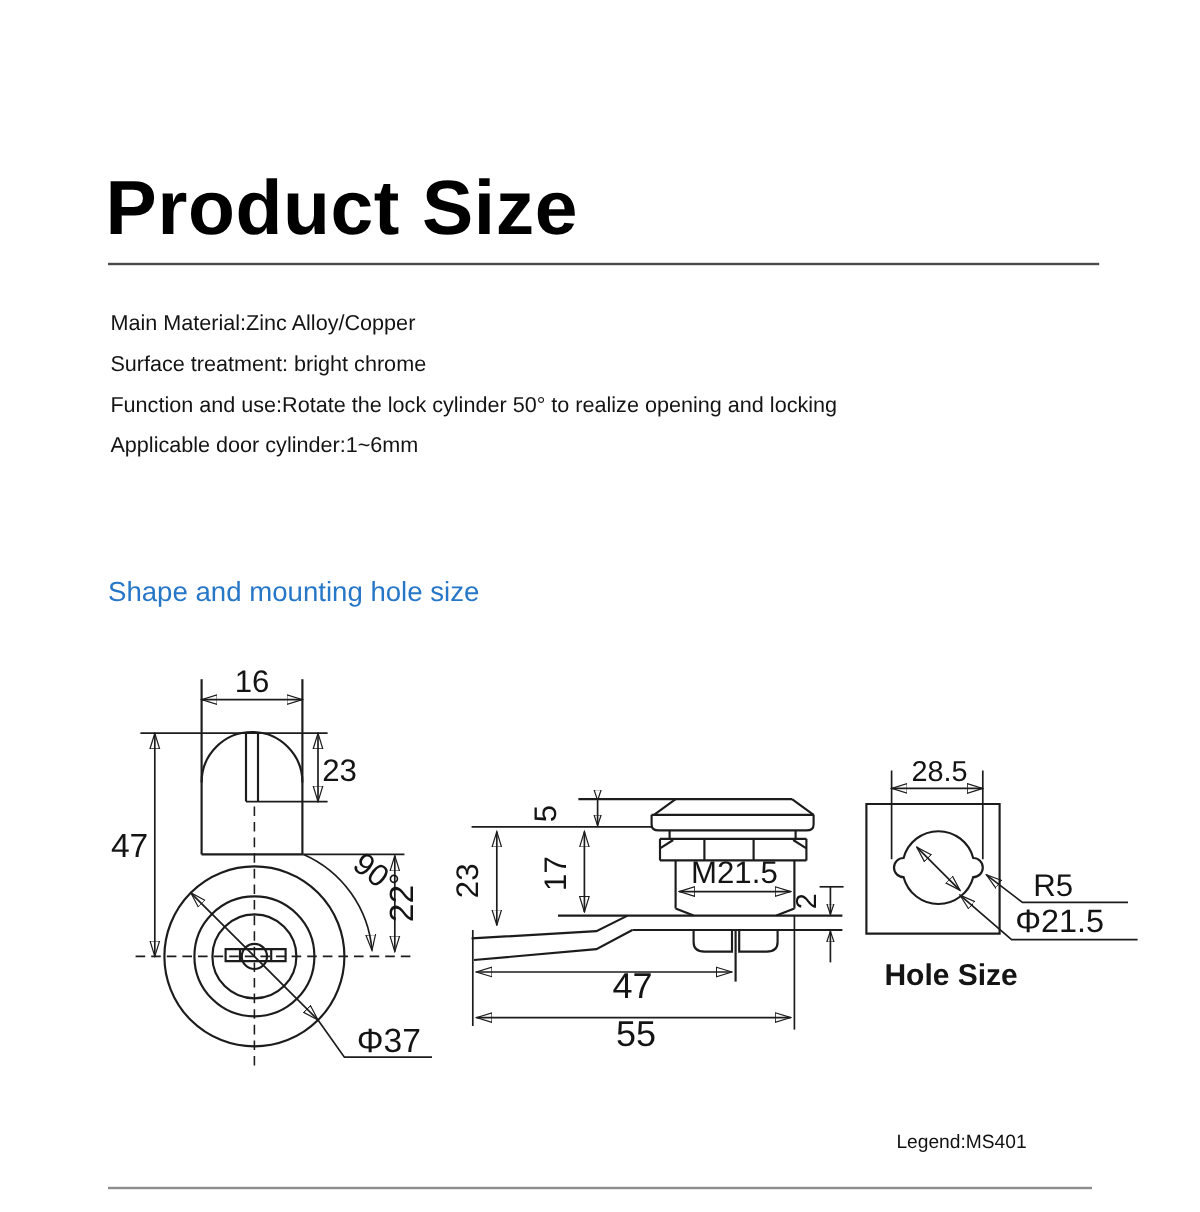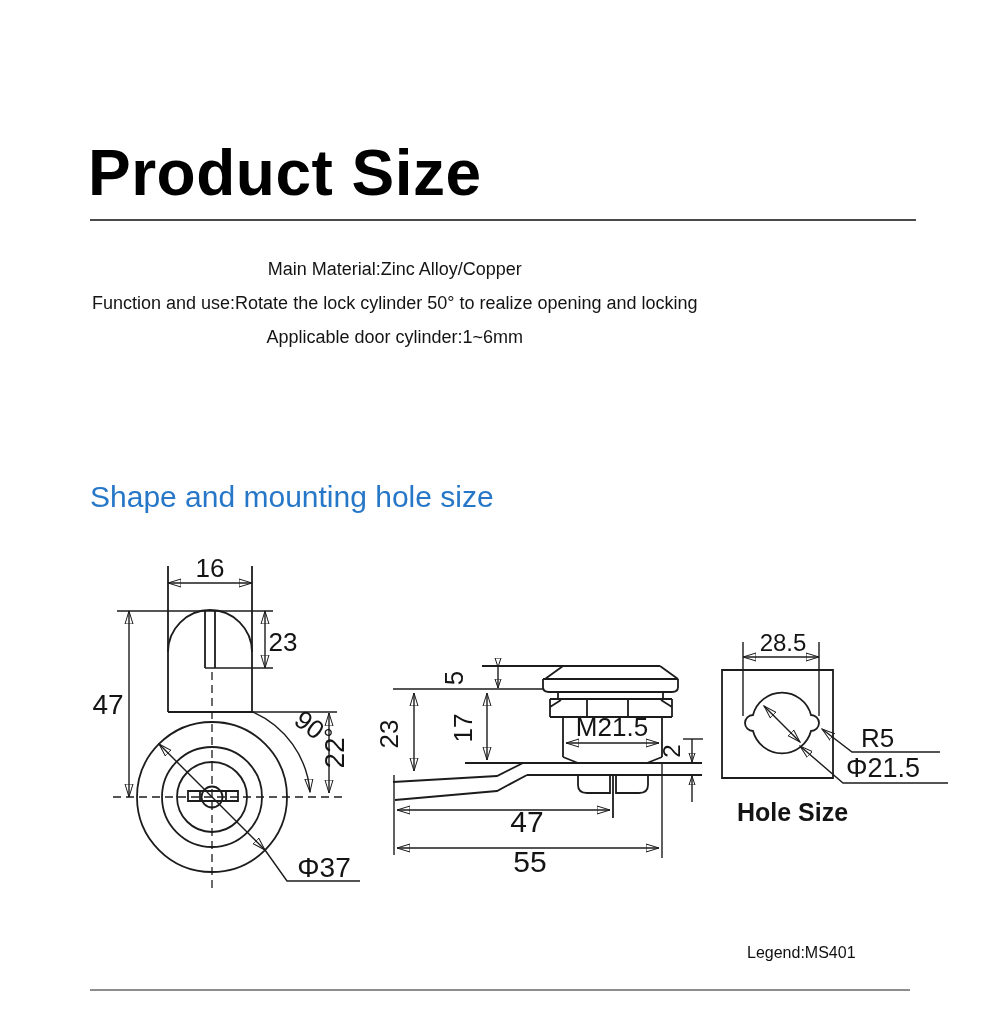--- a/index.html
+++ b/index.html
@@ -1,22 +1,22 @@
 <!DOCTYPE html>
 <html><head>
 <meta charset="utf-8">
 <style>
   html,body{margin:0;padding:0;background:#ffffff;}
   body{width:1000px;height:1010px;position:relative;font-family:"Liberation Sans",sans-serif;color:#151515;overflow:hidden;}
-  .abs{position:absolute;text-align:center;}
+  .abs{position:absolute;}
   .page-title{left:88px;top:136px;font-size:64px;font-weight:bold;letter-spacing:0.5px;color:#000;white-space:nowrap;}
   .rule1{left:90px;top:219px;width:826px;height:2px;background:#4a4a4a;}
   .specs{left:92px;top:252px;font-size:18px;line-height:34px;color:#141414;}
   .specs div{white-space:nowrap;}
-  .section-heading{left:90px;top:480px;font-size:30px;color:#2777c8;white-space:nowrap;}
+  .section-heading{left:90px;top:480px;font-size:23px;color:#2777c8;white-space:nowrap;}
   .legend{left:747px;top:944px;font-size:16px;color:#111;white-space:nowrap;}
   .rule2{left:90px;top:989px;width:820px;height:2px;background:#8d8d8d;}
   svg.drawing{position:absolute;left:0;top:0;}
   .ln path,.ln circle,.ln rect{fill:none;stroke:#1c1c1c;}
   .s2 path,.s2 circle{stroke-width:1.8px;}
   .s1 path{stroke-width:1.4px;}
   .dash path{stroke-width:1.3px;stroke-dasharray:8 5;}
   svg text{font-family:"Liberation Sans",sans-serif;fill:#141414;}
   .t24{font-size:24px;} .t26{font-size:26px;} .t27{font-size:27px;}
   .t28{font-size:28px;} .t30{font-size:30px;}
@@ -24,20 +24,21 @@
   .mid{text-anchor:middle;}
 </style>
 </head>
 <body>
 
 <div class="abs page-title">Product Size</div>
 <div class="abs rule1"></div>
 
 <div class="abs specs">
   <div>Main Material:Zinc Alloy/Copper</div>
+  <div>Surface treatment: bright chrome</div>
   <div>Function and use:Rotate the lock cylinder 50° to realize opening and locking</div>
   <div>Applicable door cylinder:1~6mm</div>
 </div>
 
 <div class="abs section-heading">Shape and mounting hole size</div>
 
 <svg class="drawing ln" width="1000" height="1010" viewBox="0 0 1000 1010">
   <defs>
     <marker id="ae" markerUnits="userSpaceOnUse" markerWidth="14" markerHeight="10" refX="13" refY="5" orient="auto">
       <path d="M0,1 L13,5 L0,9 Z" fill="#1c1c1c" stroke="none"></path>

